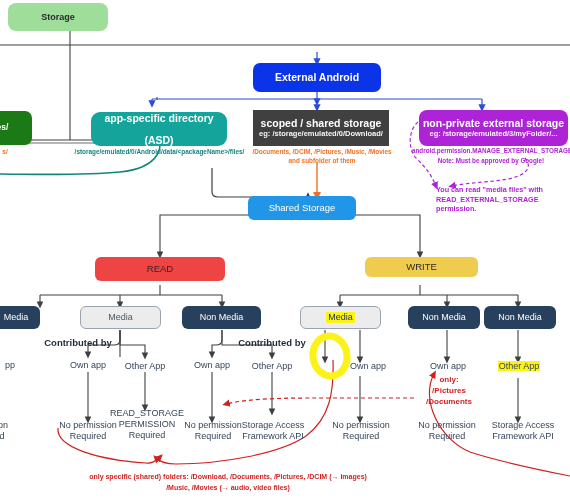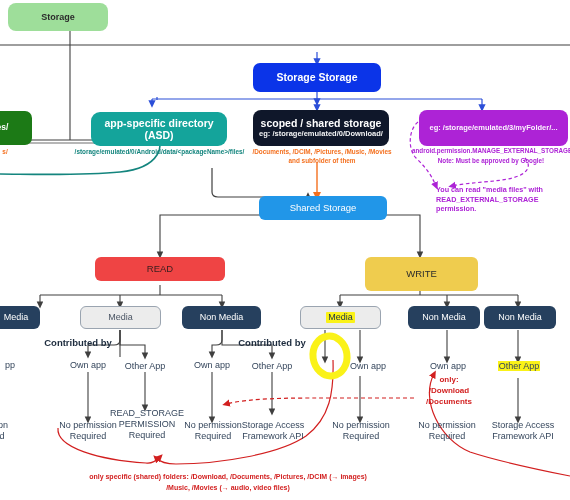--- a/index.html
+++ b/index.html
@@ -11,23 +11,23 @@
 
   .node{position:absolute;box-sizing:border-box;display:flex;flex-direction:column;
         align-items:center;justify-content:center;text-align:center;
         border-radius:7px;line-height:1.15;}
   .node .t1{font-weight:bold;}
   .node .t2{font-size:7.5px;font-weight:bold;opacity:.95;margin-top:1px;}
 
   
   .n-green{background:#9ede9a;color:#2b2b2b;font-size:9px;font-weight:normal;border-radius:8px;}
   .n-darkgreen{background:#1c7a16;color:#ffffff;font-size:8.5px;font-weight:bold;border-radius:7px;}
-  .n-teal{background:#14a49b;color:#ffffff;font-size:10.5px;font-weight:bold;border-radius:9px;}
+  .n-teal{background:#14a49b;color:#ffffff;font-size:10.5px;font-weight:bold;border-radius:9px;justify-content:space-between;}
   .n-blue{background:#0b34e8;color:#ffffff;font-size:10.5px;font-weight:bold;border-radius:7px;}
-  .n-orange{background:#0f172a;color:#ffffff;font-size:10.5px;font-weight:bold;border-radius:8px;text-align:center;}
+  .n-orange{background:#404040;color:#ffffff;font-size:10.5px;font-weight:bold;border-radius:0;text-align:center;}
   .n-purple{background:#ad23d6;color:#ffffff;font-size:10.5px;font-weight:bold;border-radius:8px;}
   .n-lightblue{background:#2196e8;color:#ffffff;font-size:9.5px;font-weight:normal;border-radius:6px;}
   .n-red{background:#ef4444;color:#3c2020;font-size:9.5px;font-weight:normal;border-radius:6px;}
   .n-yellow{background:#efcc4e;color:#2b2b2b;font-size:9.5px;font-weight:normal;border-radius:6px;}
   .n-navy{background:#26405e;color:#ffffff;font-size:9px;font-weight:normal;border-radius:6px;}
   .n-gray{background:#ececec;color:#4b5564;font-size:9px;font-weight:normal;border-radius:6px;
           border:1px solid #9aa4b0;}
 
   .cap{position:absolute;text-align:center;line-height:1.25;}
   .cap-teal{color:#14857e;font-size:6.4px;font-weight:bold;}
@@ -207,41 +207,42 @@
   <div class="node n-darkgreen" style="left:-42px;top:111px;width:74px;height:34px;">
     <span class="t1">&gt;/files/</span>
   </div>
 
   <div class="node n-teal" style="left:91px;top:112px;width:136px;height:34px;">
     <span class="t1">app-specific directory</span>
     <span class="t1">(ASD)</span>
   </div>
 
   <div class="node n-blue" style="left:253px;top:63px;width:128px;height:29px;">
-    <span class="t1">Storage Storage</span>
+    <span class="t1">External Android</span>
   </div>
 
   <div class="node n-orange" style="left:253px;top:110px;width:136px;height:36px;">
     <span class="t1">scoped / shared storage</span>
     <span class="t2">eg: /storage/emulated/0/Download/</span>
   </div>
 
   <div class="node n-purple" style="left:419px;top:110px;width:149px;height:36px;">
+    <span class="t1">non-private external storage</span>
     <span class="t2">eg: /storage/emulated/3/myFolder/...</span>
   </div>
 
-  <div class="node n-lightblue" style="left:259px;top:196px;width:128px;height:24px;">
+  <div class="node n-lightblue" style="left:248px;top:196px;width:108px;height:24px;">
     <span>Shared Storage</span>
   </div>
 
   <div class="node n-red" style="left:95px;top:257px;width:130px;height:24px;">
     <span>READ</span>
   </div>
 
-  <div class="node n-yellow" style="left:365px;top:257px;width:113px;height:34px;">
+  <div class="node n-yellow" style="left:365px;top:257px;width:113px;height:20px;">
     <span>WRITE</span>
   </div>
 
   <div class="node n-navy" style="left:-8px;top:306px;width:48px;height:23px;">
     <span>Media</span>
   </div>
 
   <div class="node n-gray" style="left:80px;top:306px;width:81px;height:23px;">
     <span>Media</span>
   </div>
@@ -331,21 +332,21 @@
     <div>Required</div>
   </div>
 
   <div class="lbl" style="left:477px;top:420px;width:92px;">
     <div>Storage Access</div>
     <div>Framework API</div>
   </div>
 
   <div class="cap cap-red-b" style="left:414px;top:375px;width:70px;text-align:center;">
     <div>only:</div>
-    <div>/Download</div>
+    <div>/Pictures</div>
     <div>/Documents</div>
   </div>
 
   <div class="cap cap-red" style="left:28px;top:472px;width:400px;">only specific (shared) folders: /Download, /Documents, /Pictures, /DCIM  (→ images)</div>
   <div class="cap cap-red" style="left:28px;top:483px;width:400px;">/Music, /Movies (→ audio, video files)</div>
 
   <svg style="position:absolute;left:306px;top:334px;width:48px;height:44px;overflow:visible;">
     <ellipse cx="24" cy="22" rx="17" ry="20" fill="none" stroke="#faf218" stroke-width="7" transform="rotate(-8 24 22)"></ellipse>
   </svg>
 

